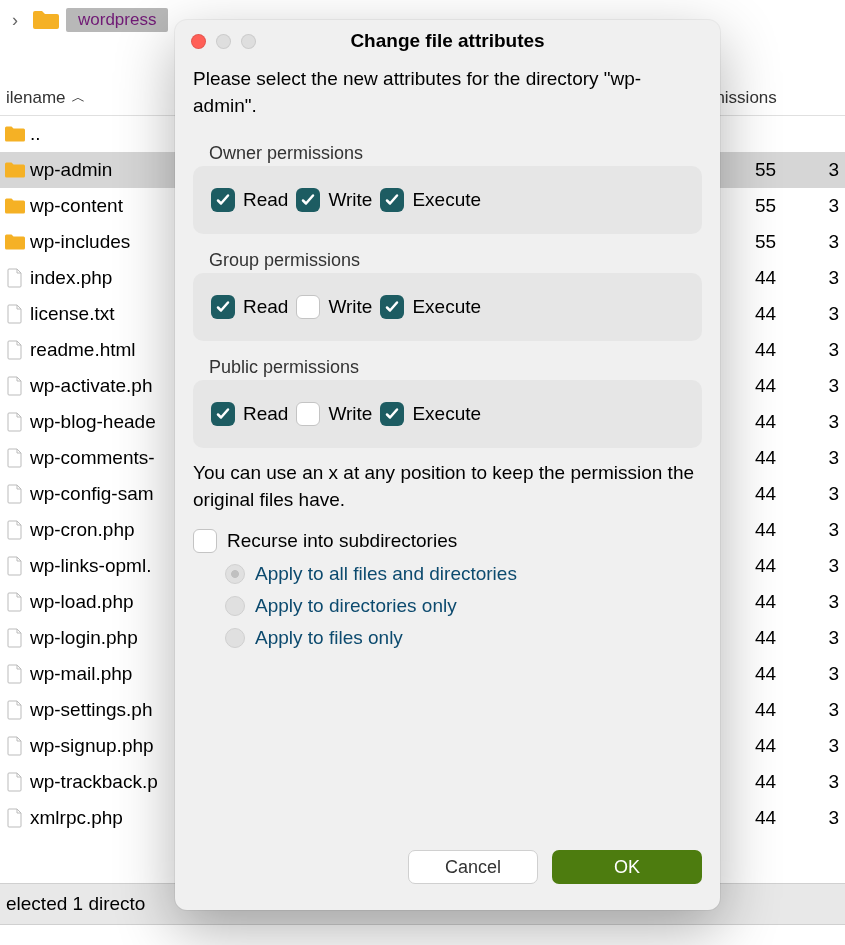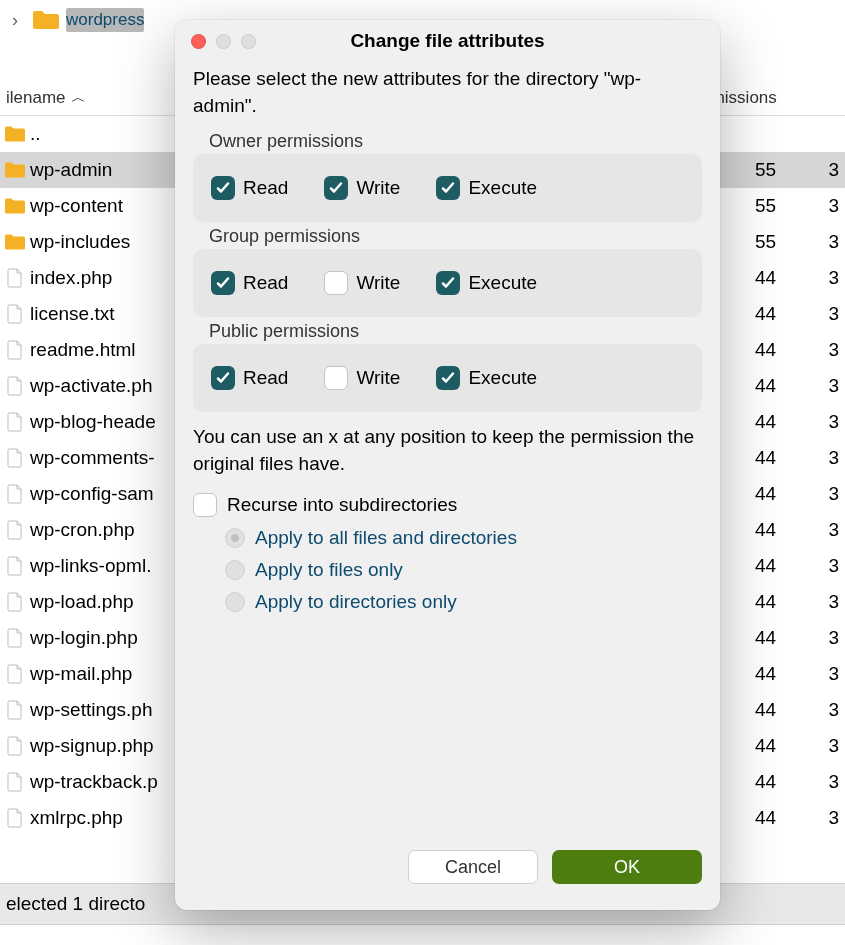--- a/index.html
+++ b/index.html
@@ -30,22 +30,22 @@
       color: #666;
       padding: 4px;
     }
     .breadcrumb-folder {
       width: 28px;
       height: 20px;
       margin-right: 6px;
     }
     .breadcrumb-label {
       background: #b8b8b8;
-      padding: 2px 0;
-      color: #0c4a6e;
+      padding: 2px 12px;
+      color: #701a75;
       font-size: 17px;
       border-radius: 2px;
     }
     .table-header {
       display: flex;
       background: #fff;
       border-bottom: 1px solid #e0e0e0;
       height: 36px;
       align-items: center;
       font-size: 17px;
@@ -155,33 +155,33 @@
       font-size: 19px;
       flex: 1;
       display: flex;
       flex-direction: column;
     }
     .intro {
       line-height: 1.4;
       margin-bottom: 8px;
     }
     .perm-group {
-      margin-top: 2px;
+      margin-top: 14px;
     }
     .perm-group-title {
       font-size: 18px;
       padding: 2px 0 2px 16px;
       color: #333;
     }
     .perm-checks {
       background: #e6e6e6;
       border-radius: 10px;
       padding: 22px 18px;
       display: flex;
-      gap: 36px;
+      gap: 8px;
       align-items: center;
     }
     .cbx {
       display: flex;
       align-items: center;
       gap: 8px;
       font-size: 19px;
       cursor: pointer;
     }
     .cbx-box {
@@ -587,25 +587,25 @@
         <span class="cbx-box unchecked"></span>
         <span>Recurse into subdirectories</span>
       </div>
       <div class="radio-group" id="radio-group">
           <div class="radio-item sel">
             <span class="radio-circle"></span>
             <span>Apply to all files and directories</span>
           </div>
           <div class="radio-item">
             <span class="radio-circle"></span>
-            <span>Apply to files only</span>
+            <span>Apply to directories only</span>
           </div>
           <div class="radio-item">
             <span class="radio-circle"></span>
-            <span>Apply to directories only</span>
+            <span>Apply to files only</span>
           </div>
         </div>
     </div>
 
     <div class="dialog-buttons">
       <div class="btn btn-cancel">Cancel</div>
       <div class="btn btn-ok">OK</div>
     </div>
   </div>
 </div>

